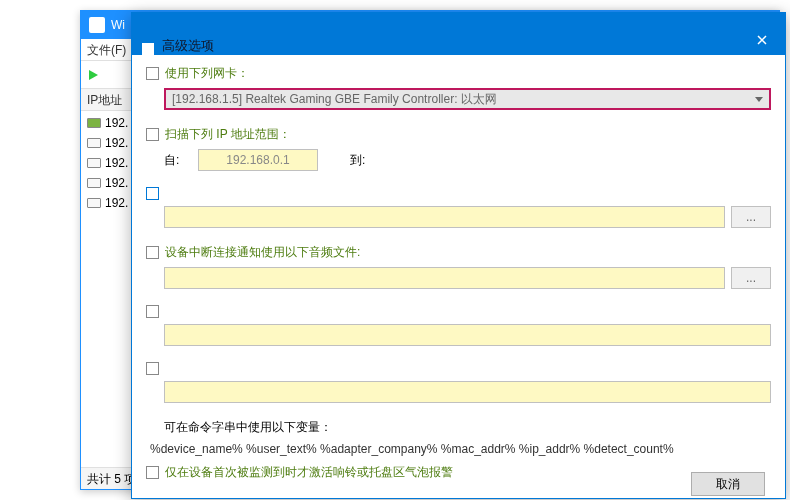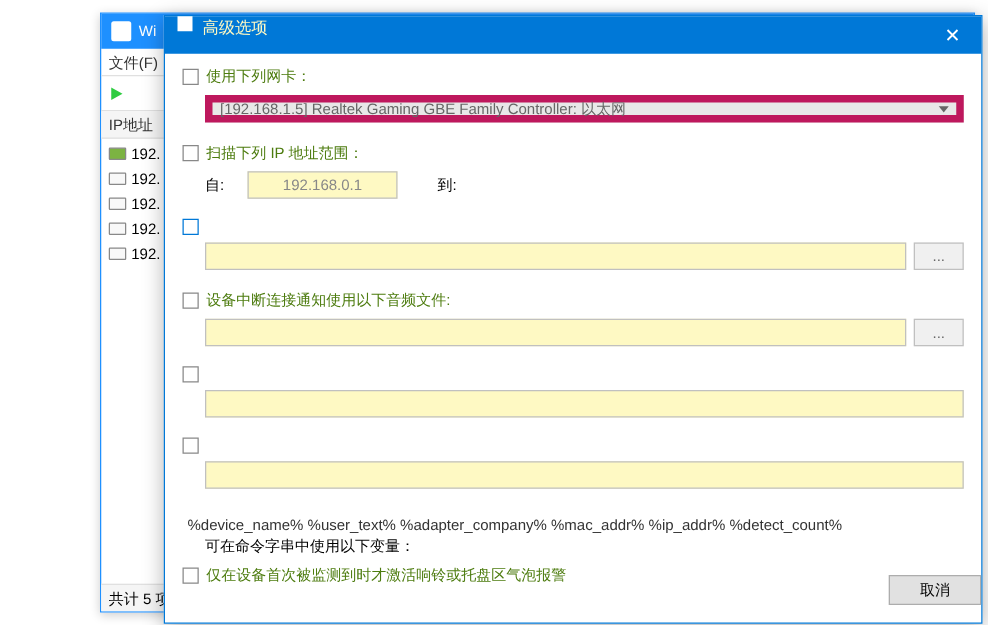--- a/index.html
+++ b/index.html
@@ -14,41 +14,41 @@
 .bg-toolbar{height:28px;border-bottom:1px solid #e0e0e0;display:flex;align-items:center;padding-left:8px;gap:6px}
 .play-icon{width:0;height:0;border-left:9px solid #2ecc40;border-top:5px solid transparent;border-bottom:5px solid transparent}
 .bg-header{height:22px;background:#f5f5f5;border-bottom:1px solid #e0e0e0;padding-left:6px;line-height:22px;font-size:11px;color:#333}
 .bg-list{padding:2px 0}
 .bg-row{height:20px;display:flex;align-items:center;padding-left:6px;gap:4px}
 .dev-icon{width:14px;height:10px;background:#f8f8f8;border:1px solid #888;border-radius:1px;position:relative}
 .dev-icon.g{background:#7cb342}
 .bg-status{position:absolute;bottom:0;left:0;right:0;height:22px;border-top:1px solid #e0e0e0;background:#f5f5f5;line-height:22px;padding-left:6px;font-size:11px}
 
 .dialog{position:absolute;left:131px;top:12px;width:655px;height:487px;background:#fff;border:1px solid #0078d7;box-shadow:0 4px 16px rgba(0,0,0,.3)}
-.dlg-title{height:30px;background:#0078d7;color:#fef9c3;display:flex;align-items:flex-start;padding-left:10px}
+.dlg-title{height:42px;background:#0078d7;color:#0f172a;display:flex;align-items:flex-end;padding-left:10px}
 .dlg-title .sq{width:12px;height:12px;background:#fff;margin-right:8px}
 .dlg-title .t{flex:1;font-size:13px}
 .dlg-x{width:46px;height:30px;display:flex;align-items:center;justify-content:center}
 .dlg-x svg{width:10px;height:10px;stroke:#fff;stroke-width:1.5}
 .dlg-body{padding:10px 14px;overflow:hidden;height:calc(100% - 30px);position:relative}
 .opt{margin-bottom:6px}
 .row{display:flex;align-items:center;gap:6px;margin-bottom:6px}
 .cb{width:13px;height:13px;border:1px solid #888;background:#fff;display:inline-block;flex:none}
 .cb.blue{border-color:#0078d7}
 .lbl{color:#4d7c0f}
 .pad{padding-left:18px}
-.sel{width:100%;height:22px;background:#e8e8e8;border:6px solid #be185d;color:#666;padding:0 6px;display:flex;align-items:center;justify-content:space-between}
+.sel{width:100%;height:22px;background:#e8e8e8;border:2px solid #be185d;color:#666;padding:0 6px;display:flex;align-items:center;justify-content:space-between}
 .sel .chev{width:0;height:0;border-left:4px solid transparent;border-right:4px solid transparent;border-top:5px solid #666}
 .inp{height:22px;border:1px solid #c0c0c0;background:#fef9c3;padding:0 6px;color:#888;display:flex;align-items:center}
 .inp.w{width:120px;text-align:center;justify-content:center}
 .inp.full{flex:1}
 .btn{height:22px;min-width:40px;border:1px solid #c0c0c0;background:#f0f0f0;display:flex;align-items:center;justify-content:center;color:#666;padding:0 8px}
 .spacer{height:10px}
 .vars{color:#333;line-height:1.5;margin-top:4px;padding-left:4px}
-.cancel-btn{position:absolute;right:0;bottom:14px;height:24px;width:74px;border:1px solid #adadad;background:#e1e1e1;display:flex;align-items:center;justify-content:center}
+.cancel-btn{position:absolute;right:20px;bottom:14px;height:24px;width:74px;border:1px solid #adadad;background:#e1e1e1;display:flex;align-items:center;justify-content:center}
 </style>
 </head>
 <body>
 
 <div class="bg-window">
   <div class="bg-titlebar">
     <span class="icon"></span>
     <span class="title">Wi</span>
     <div class="bg-close">
         <svg viewBox="0 0 10 10">
@@ -150,22 +150,22 @@
 
     <div class="spacer"></div>
     <div class="row">
       <span class="cb"></span>
     </div>
     <div class="row pad">
       <span class="inp full"></span>
     </div>
 
     <div class="spacer"></div>
+    <div class="pad">可在命令字串中使用以下变量：</div>
     <div class="pad vars">%device_name%  %user_text%  %adapter_company%  %mac_addr%  %ip_addr%  %detect_count%</div>
-    <div class="pad">可在命令字串中使用以下变量：</div>
 
     <div class="row" style="margin-top:6px">
       <span class="cb"></span>
       <span class="lbl">仅在设备首次被监测到时才激活响铃或托盘区气泡报警</span>
     </div>
 
     <div class="cancel-btn">取消</div>
   </div>
 </div>
 

